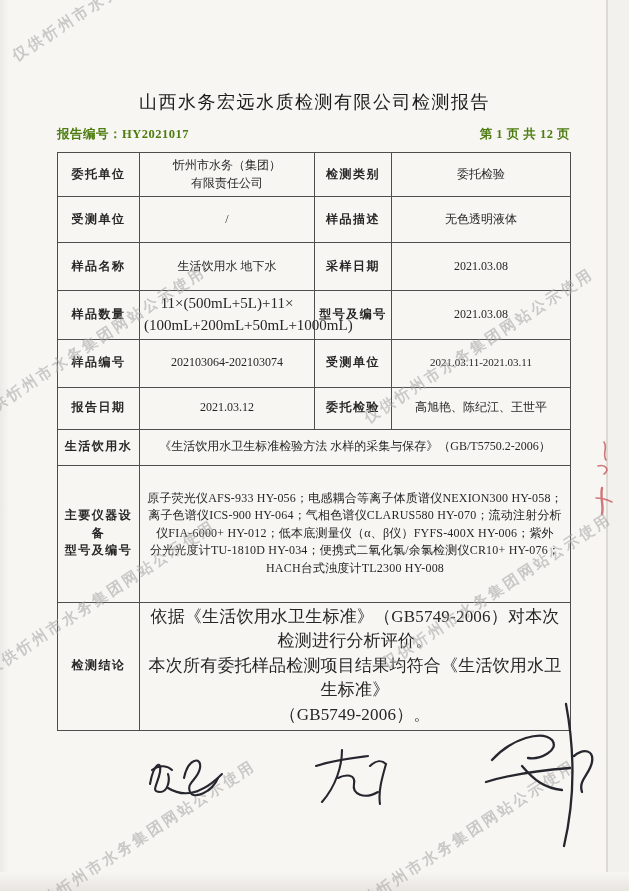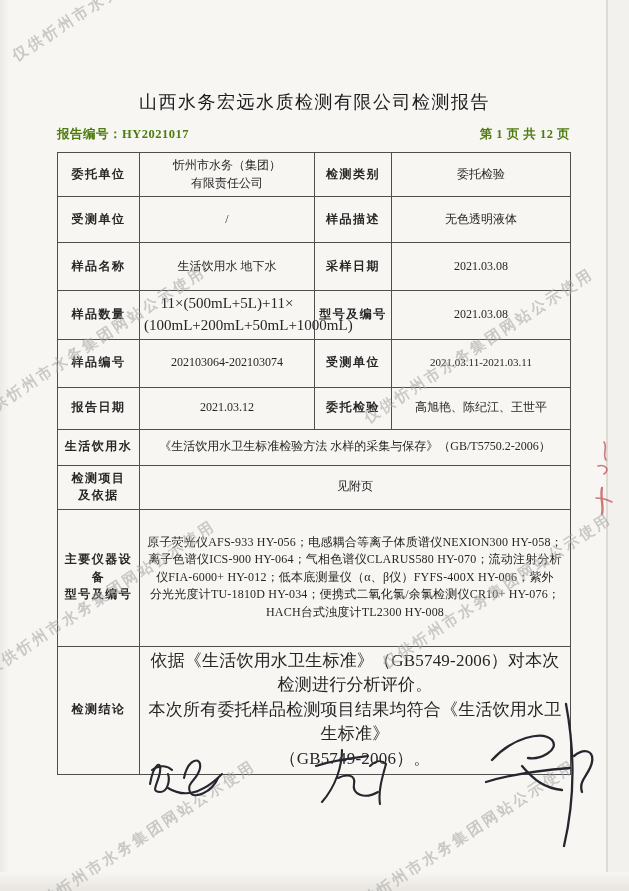--- a/index.html
+++ b/index.html
@@ -135,25 +135,20 @@
     <tr style="height:42px">
       <td class="lbl">报告日期</td>
       <td colspan="2">2021.03.12</td>
       <td class="lbl">委托检验</td>
       <td colspan="2">高旭艳、陈纪江、王世平</td>
     </tr>
     <tr style="height:36px">
       <td class="lbl">生活饮用水</td>
       <td colspan="5">《生活饮用水卫生标准检验方法 水样的采集与保存》（GB/T5750.2-2006）</td>
     </tr>
-    <tr style="height:44px">
-      <td class="lbl pre">检测项目
-及依据</td>
-      <td colspan="5">见附页</td>
-    </tr>
     <tr style="height:137px">
       <td class="lbl pre">主要仪器设备
 型号及编号</td>
       <td colspan="5" class="block pre" style="vertical-align:middle">原子荧光仪AFS-933  HY-056；电感耦合等离子体质谱仪NEXION300  HY-058；
 离子色谱仪ICS-900  HY-064；气相色谱仪CLARUS580  HY-070；流动注射分析
 仪FIA-6000+  HY-012；低本底测量仪（α、β仪）FYFS-400X  HY-006；紫外
 分光光度计TU-1810D  HY-034；便携式二氧化氯/余氯检测仪CR10+  HY-076；
 HACH台式浊度计TL2300  HY-008</td>
     </tr>
     <tr style="height:112px">

